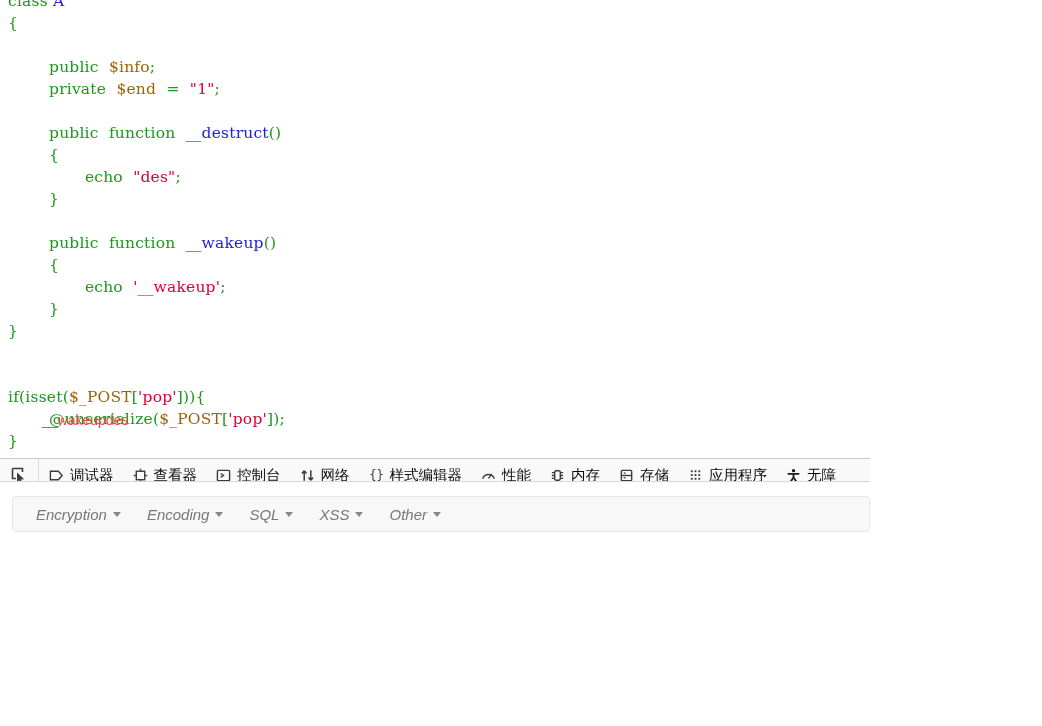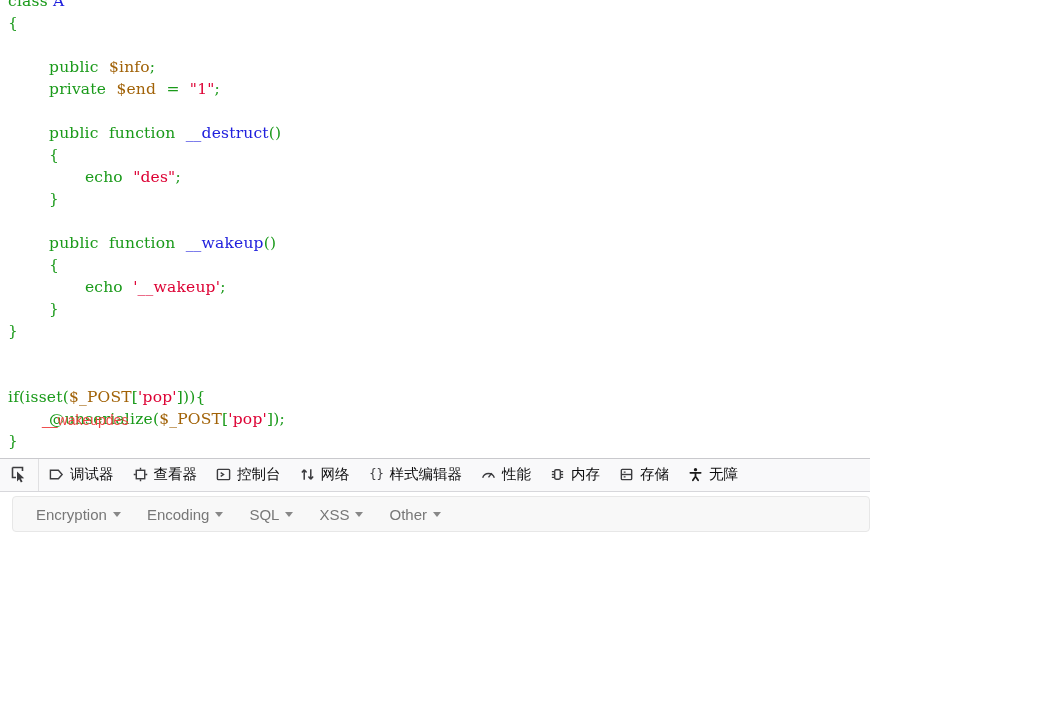--- a/index.html
+++ b/index.html
@@ -49,26 +49,26 @@
     color: #ef4444;
     white-space: pre;
   }
 
   
   #devtools-bar {
     position: absolute;
     left: 0;
     top: 458px;
     width: 870px;
-    height: 34px;
+    height: 24px;
     background: #f9f9fa;
     border-top: 1px solid #c9c9cd;
     border-bottom: 1px solid #d7d7db;
     display: flex;
-    align-items: flex-end;
+    align-items: flex-start;
     overflow: hidden;
     box-sizing: border-box;
   }
   .picker-btn {
     width: 38px;
     height: 33px;
     display: flex;
     align-items: center;
     justify-content: center;
     border-right: 1px solid #e0e0e2;
@@ -111,20 +111,21 @@
     top: 4px;
     width: 858px;
     height: 36px;
     background: #f8f8f8;
     border: 1px solid #e7e7e7;
     border-radius: 4px;
     box-sizing: border-box;
     display: flex;
     align-items: center;
     padding-left: 10px;
+    font-style: italic;
   }
   .hb-menu {
     font-size: 15px;
     color: #777777;
     padding: 4px 13px;
     display: flex;
     align-items: center;
     gap: 6px;
     white-space: nowrap;
   }
@@ -219,20 +220,38 @@
             <rect x="2.5" y="2.5" width="11" height="11" rx="1" fill="none" stroke="#3c3c3f" stroke-width="1.5"></rect>
             <path d="M2.5 8h11" stroke="#3c3c3f" stroke-width="1.5"></path>
             <path d="M5 5.4h2M5 10.6h2" stroke="#3c3c3f" stroke-width="1.3"></path>
           </svg>
         </span>
         <span class="tlabel">存储</span>
       </div>
       <div class="dt-tab">
         <span class="tico">
           <svg width="15" height="15" viewBox="0 0 16 16">
+            <g fill="#3c3c3f">
+              <rect x="3" y="2.5" width="2" height="2"></rect>
+              <rect x="7" y="2.5" width="2" height="2"></rect>
+              <rect x="11" y="2.5" width="2" height="2"></rect>
+              <rect x="3" y="6.5" width="2" height="2"></rect>
+              <rect x="7" y="6.5" width="2" height="2"></rect>
+              <rect x="11" y="6.5" width="2" height="2"></rect>
+              <rect x="3" y="10.5" width="2" height="2"></rect>
+              <rect x="7" y="10.5" width="2" height="2"></rect>
+              <rect x="11" y="10.5" width="2" height="2"></rect>
+            </g>
+          </svg>
+        </span>
+        <span class="tlabel">应用程序</span>
+      </div>
+      <div class="dt-tab">
+        <span class="tico">
+          <svg width="15" height="15" viewBox="0 0 16 16">
             <circle cx="8" cy="2.8" r="1.8" fill="#1a1a1a"></circle>
             <path d="M2.5 6.2 H13.5 M8 6.2 V10 M8 10 L5.2 14.2 M8 10 L10.8 14.2" stroke="#1a1a1a" stroke-width="1.9" fill="none" stroke-linecap="round"></path>
           </svg>
         </span>
         <span class="tlabel">无障</span>
       </div>
     </div>
 </div>
 
 <div id="hackbar">

